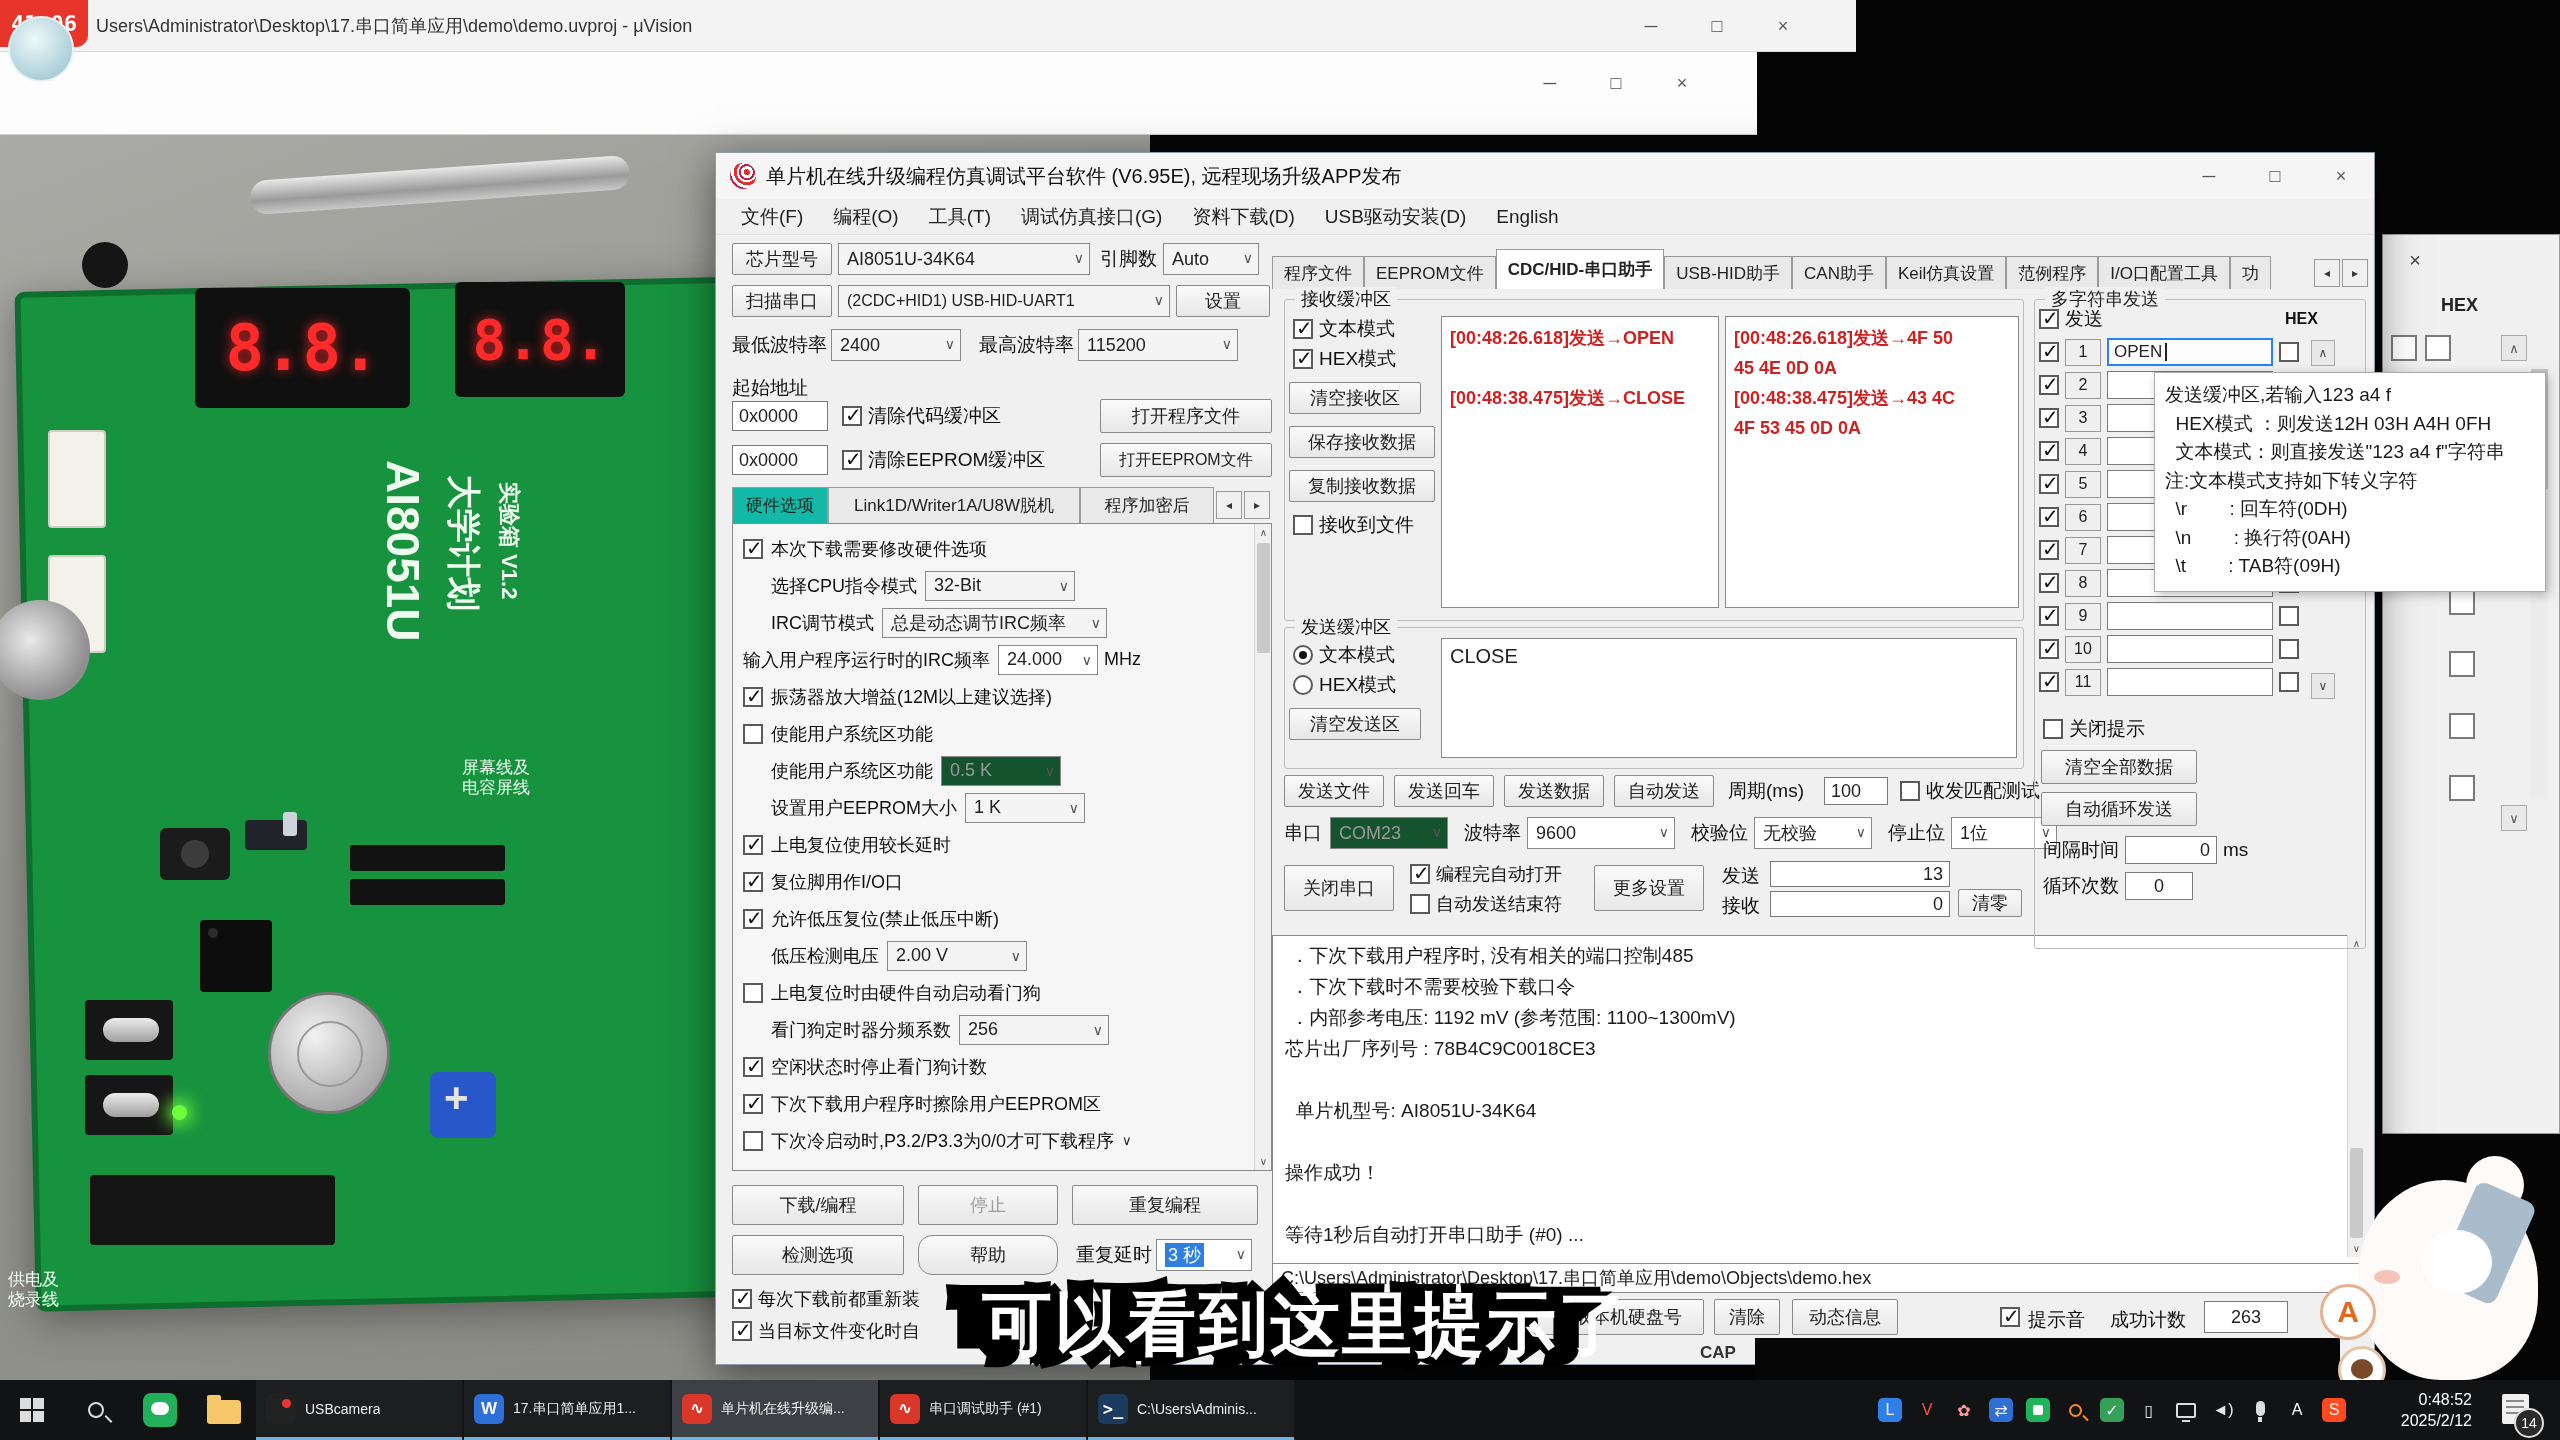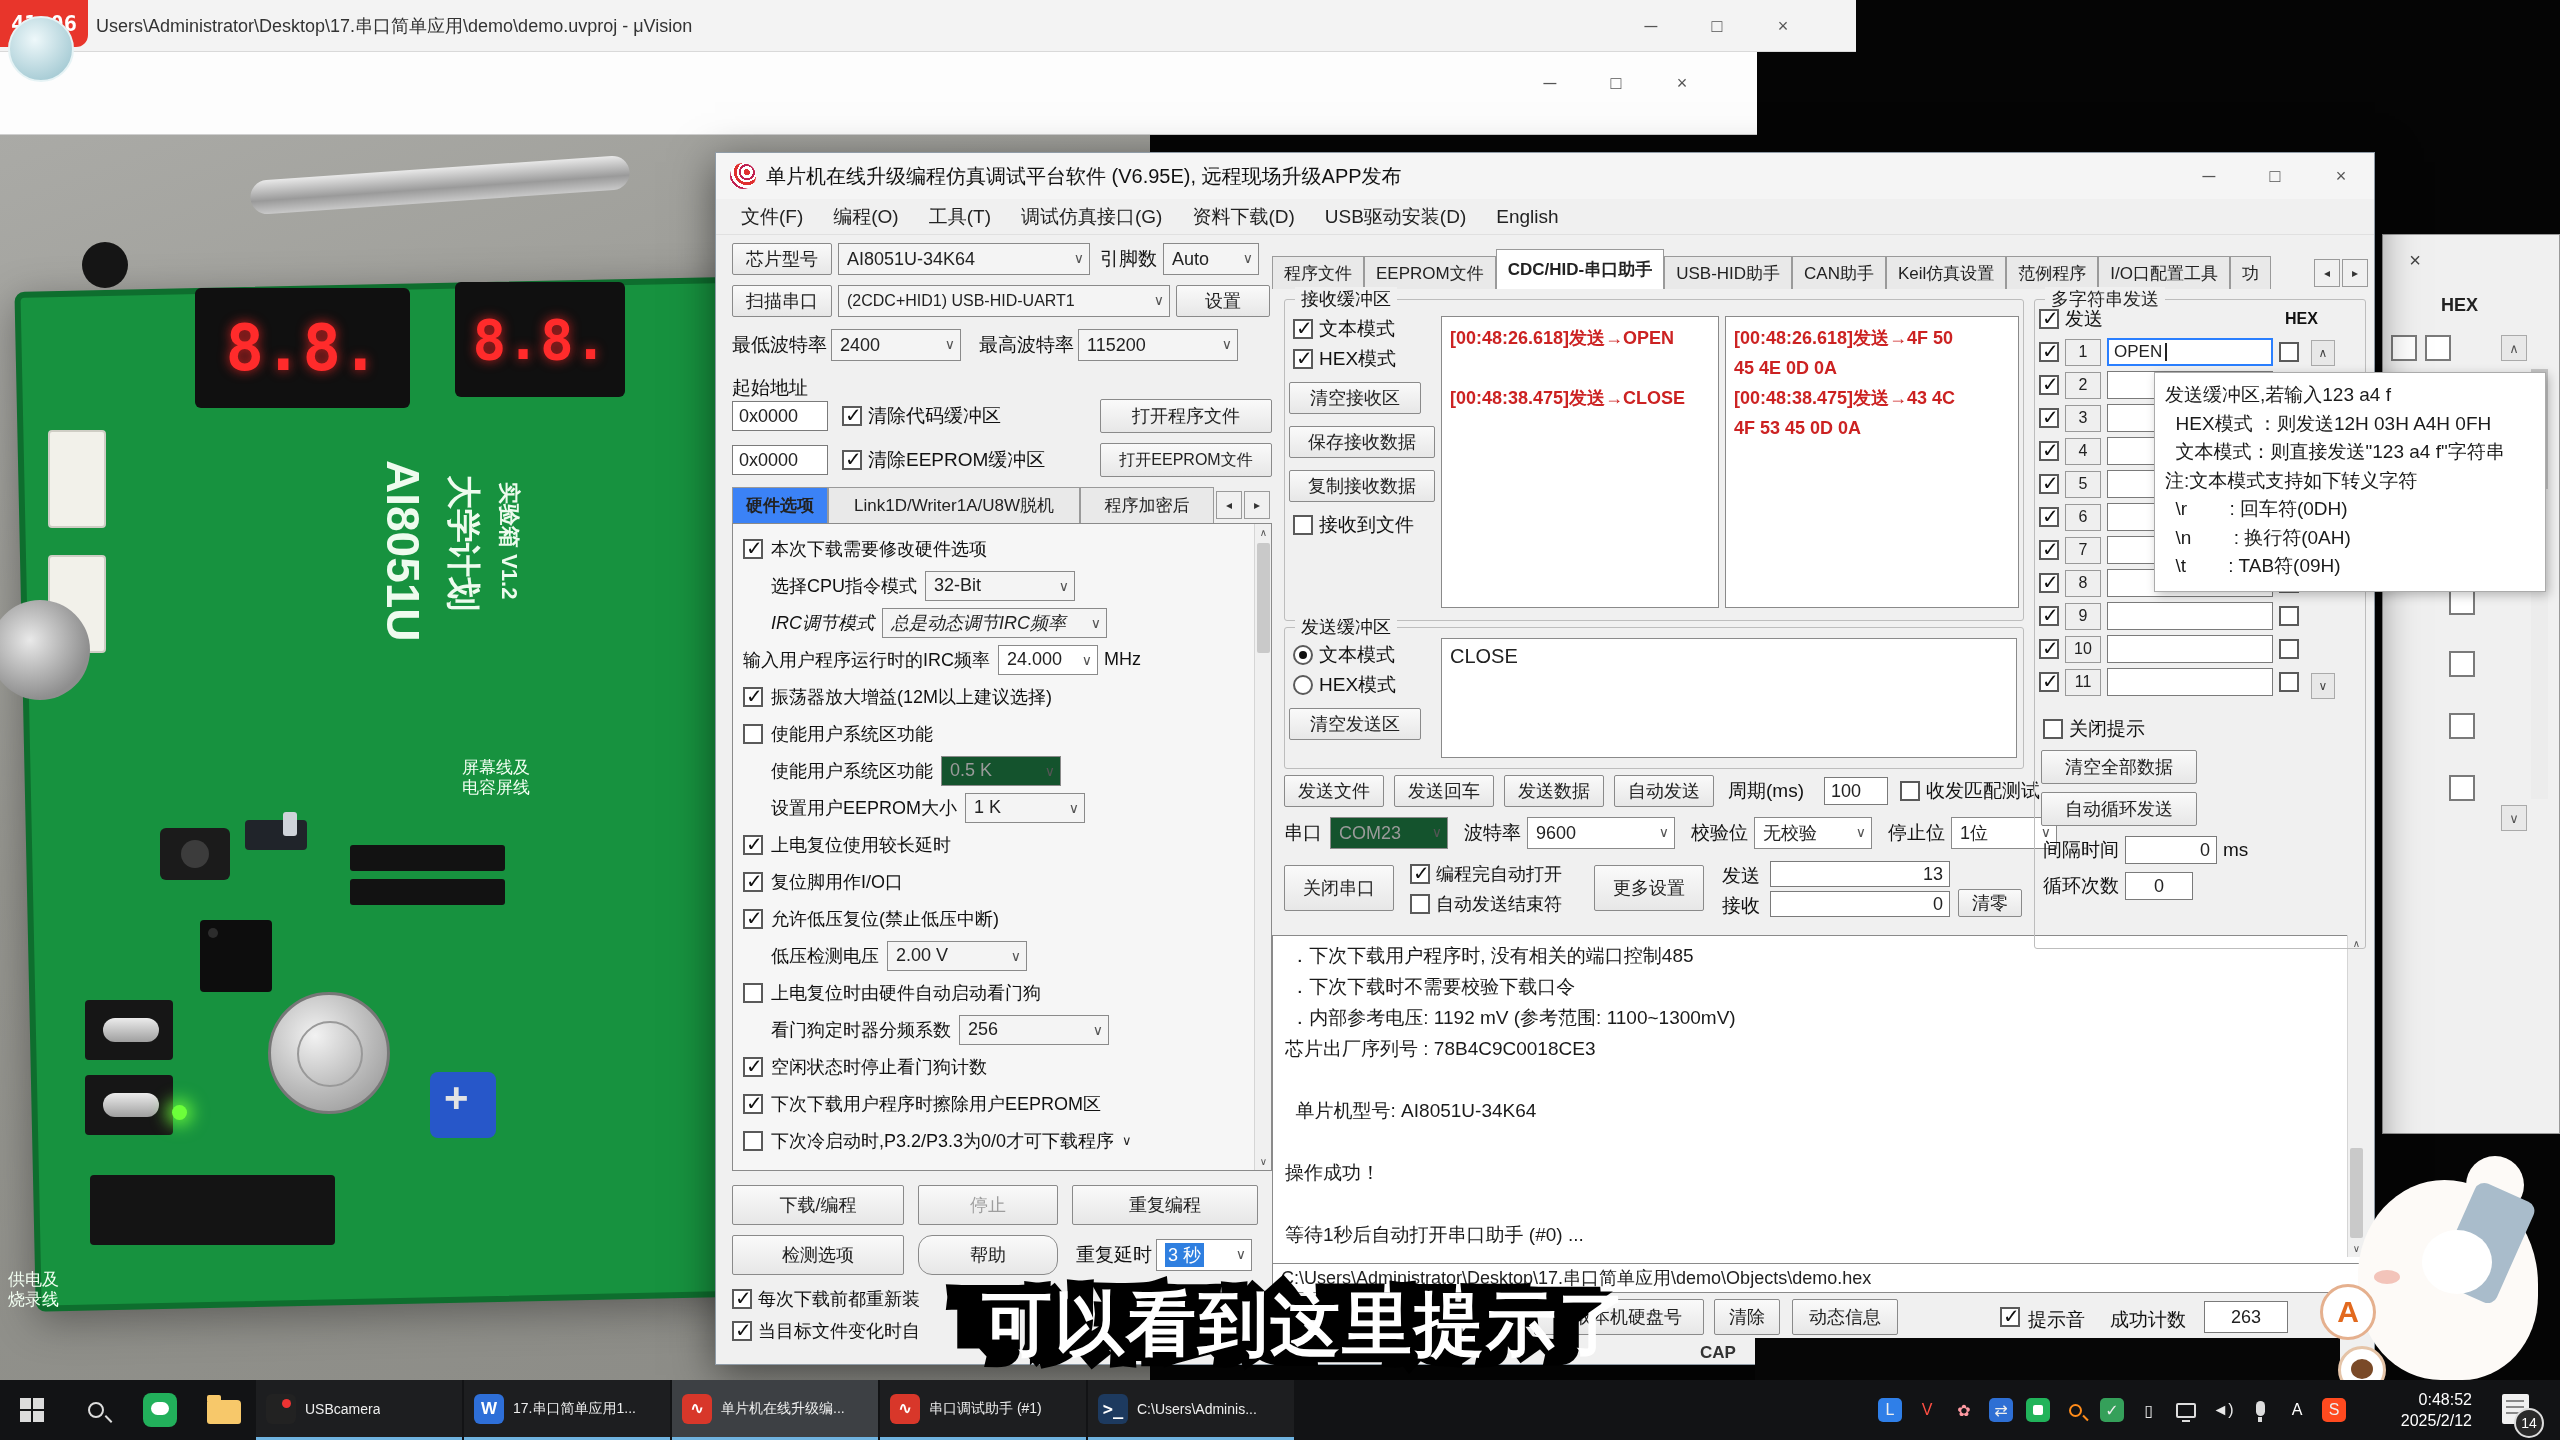--- a/index.html
+++ b/index.html
@@ -99,21 +99,21 @@
   .inp{background:#fff;border:1px solid #7a7a7a;font-size:18px;display:flex;align-items:center;padding:0 6px;}
 
   .lp{position:absolute;left:16px;top:0;width:540px;height:100%;}
   .lp .row{position:absolute;display:flex;align-items:center;}
   .grp{position:absolute;border:1px solid #bdbdbd;border-radius:3px;}
   .grp .legend{position:absolute;top:-13px;left:10px;background:#f0f0f0;padding:0 6px;font-size:18px;color:#111;}
 
   .lp-tabs{position:absolute;left:0;top:252px;width:540px;height:36px;display:flex;overflow:hidden;}
   .ltab{height:36px;display:flex;align-items:center;justify-content:center;font-size:17px;border:1px solid #9a9a9a;
     border-bottom:none;background:#e9e9e9;padding:0 8px;white-space:nowrap;overflow:hidden;}
-  .ltab.active{background:#3b82f6;font-weight:bold;}
+  .ltab.active{background:#14b8a6;font-weight:normal;}
   .tabarrow{width:26px;height:28px;margin:4px 0 0 2px;border:1px solid #9a9a9a;background:#f0f0f0;display:flex;
     align-items:center;justify-content:center;font-size:12px;color:#333;flex:none;}
   .lp-box{position:absolute;left:0;top:288px;width:540px;height:648px;border:1px solid #8a8a8a;background:#f6f6f6;overflow:hidden;}
   .opt-row{display:flex;align-items:center;height:37px;padding-left:8px;white-space:nowrap;}
   .opt-row .lbl{font-size:18px;}
   .vscroll{position:absolute;right:0;top:0;width:17px;height:100%;background:#f0f0f0;border-left:1px solid #d5d5d5;}
   .vscroll .ar{position:absolute;left:0;width:17px;height:17px;font-size:10px;color:#555;display:flex;align-items:center;justify-content:center;}
   .vscroll .thumb{position:absolute;left:2px;width:13px;background:#c9c9c9;border-radius:2px;}
 
   .mtabs{position:absolute;left:556px;top:14px;width:1096px;height:40px;display:flex;align-items:flex-end;
@@ -349,21 +349,21 @@
               <div class="opt-row">
                 <span class="cb on" style="margin-right: 8px;"></span>
                 <span class="lbl">本次下载需要修改硬件选项</span>
               </div>
               <div class="opt-row" style="padding-left: 36px;">
                 <span class="lbl">选择CPU指令模式</span>
                 <span class="select flat" style="width: 150px; margin-left: 8px; height: 30px;">
                   <span>32-Bit</span>
                 </span>
               </div>
-              <div class="opt-row" style="padding-left: 36px; font-style: italic;">
+              <div class="opt-row" style="padding-left: 36px;">
                 <span class="lbl">IRC调节模式</span>
                 <span class="select flat" style="width: 225px; margin-left: 8px; height: 30px;">
                   <span>总是动态调节IRC频率</span>
                 </span>
               </div>
               <div class="opt-row">
                 <span class="lbl">输入用户程序运行时的IRC频率</span>
                 <span class="select" style="width: 100px; margin-left: 8px; height: 30px;">
                   <span>24.000</span>
                 </span>

